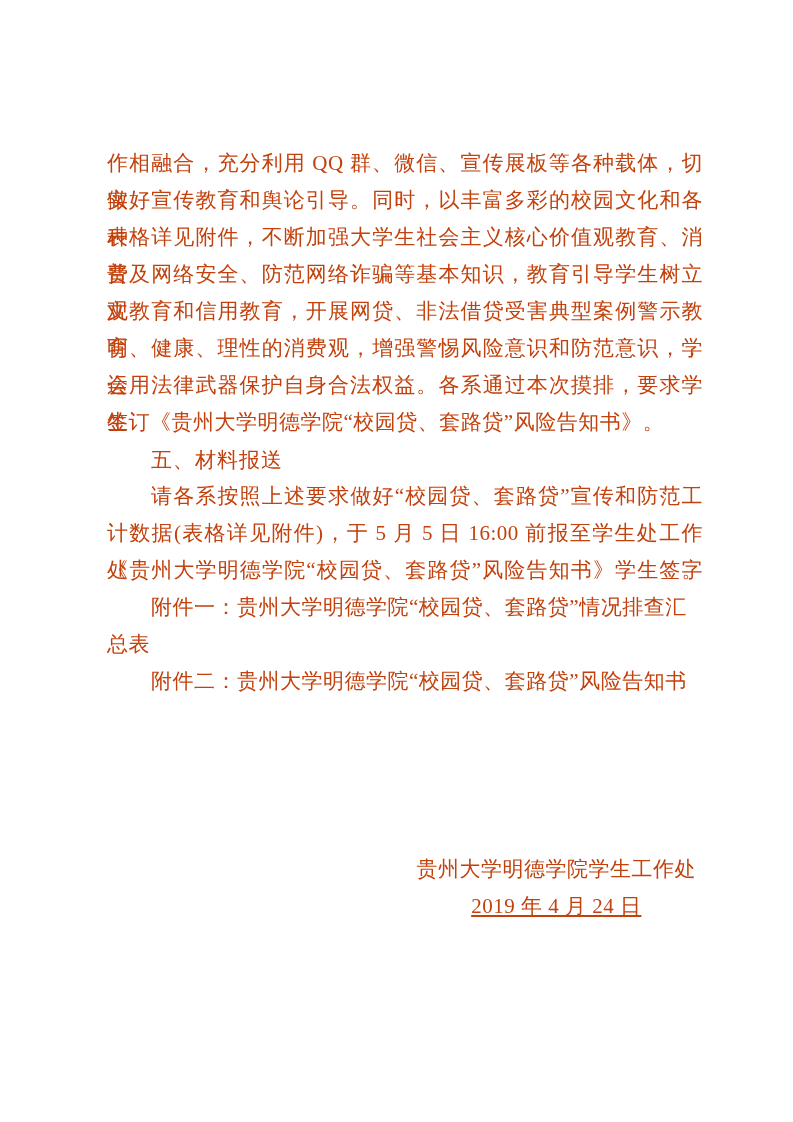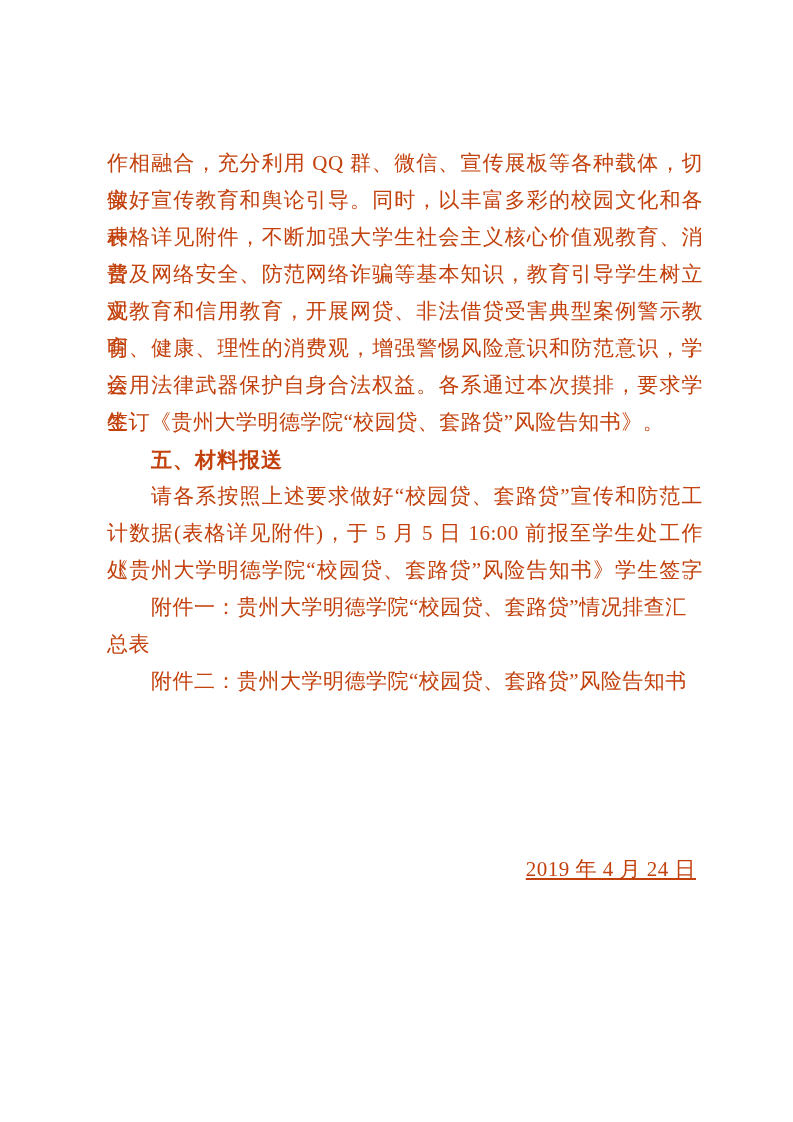--- a/index.html
+++ b/index.html
@@ -33,21 +33,21 @@
   .line.full {
     white-space: normal;
     text-align: justify;
     text-align-last: justify;
   }
   .line.indent {
     text-indent: 44px;
   }
   .line.heading {
     font-family: "Liberation Sans", "DejaVu Sans", sans-serif;
-    font-weight: 700;
+    font-weight: 400;
     letter-spacing: 1px;
   }
   .closing {
     position: absolute;
     top: 851px;
     right: 97px;
     text-align: center;
   }
   .closing .sig {
     font-size: 21px;
@@ -78,16 +78,17 @@
     <div class="line heading indent">五、材料报送</div>
     <div class="line full indent">请各系按照上述要求做好“校园贷、套路贷”宣传和防范工</div>
     <div class="line full">计数据(表格详见附件)，于 5 月 5 日 16:00 前报至学生处工作处。</div>
     <div class="line full">《贵州大学明德学院“校园贷、套路贷”风险告知书》学生签字</div>
     <div class="line indent">附件一：贵州大学明德学院“校园贷、套路贷”情况排查汇</div>
     <div class="line">总表</div>
     <div class="line indent">附件二：贵州大学明德学院“校园贷、套路贷”风险告知书</div>
   </div>
 
   <div class="closing">
+    <div class="sig">贵州大学明德学院学生工作处</div>
     <div class="date">2019 年 4 月 24 日</div>
   </div>
 
 </div>
 
 </body></html>

